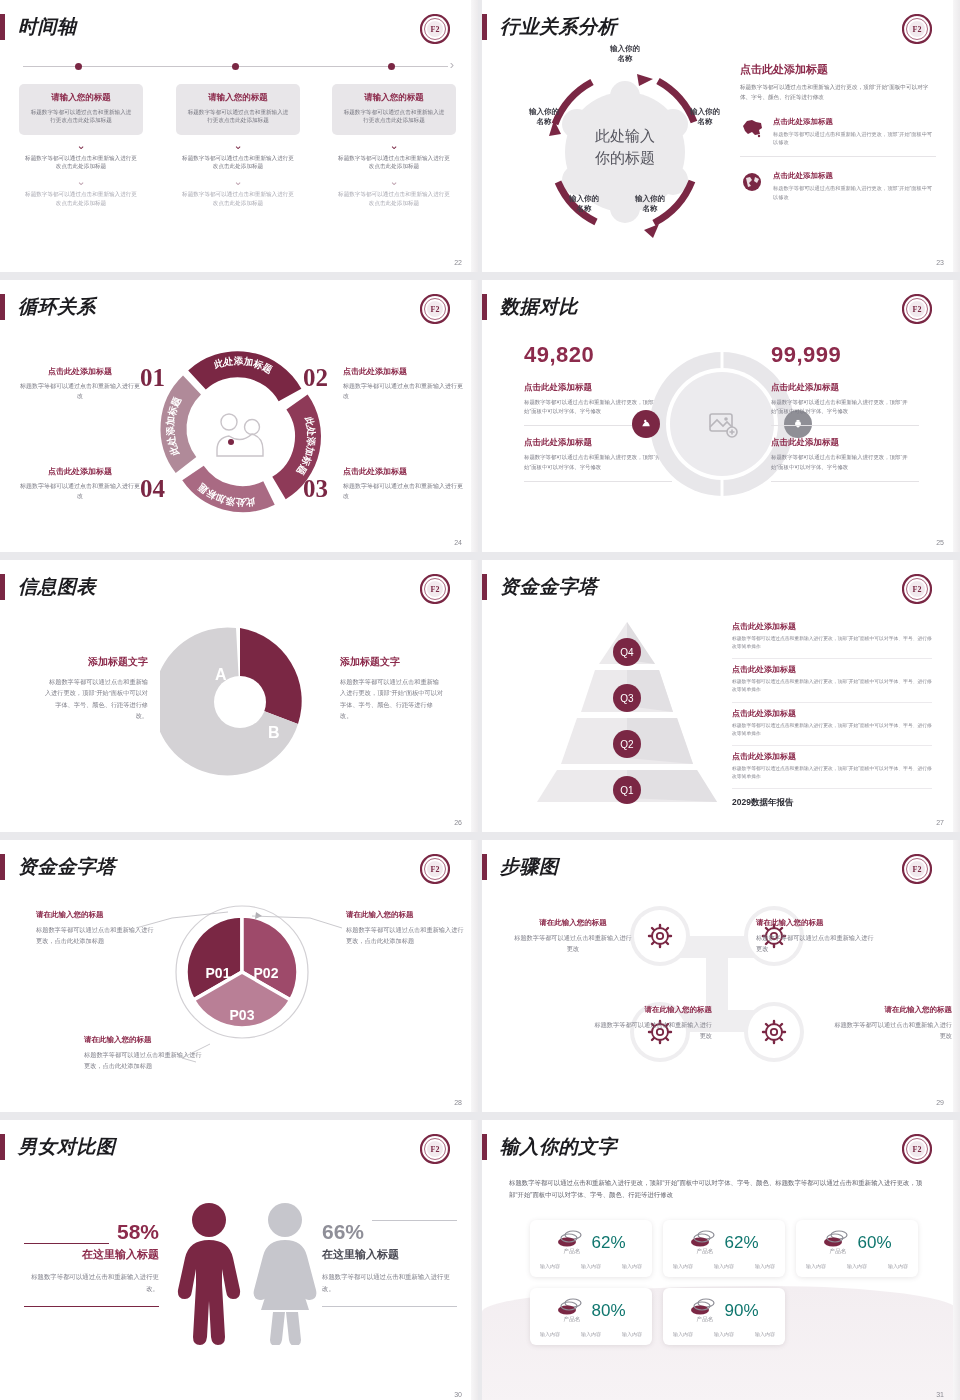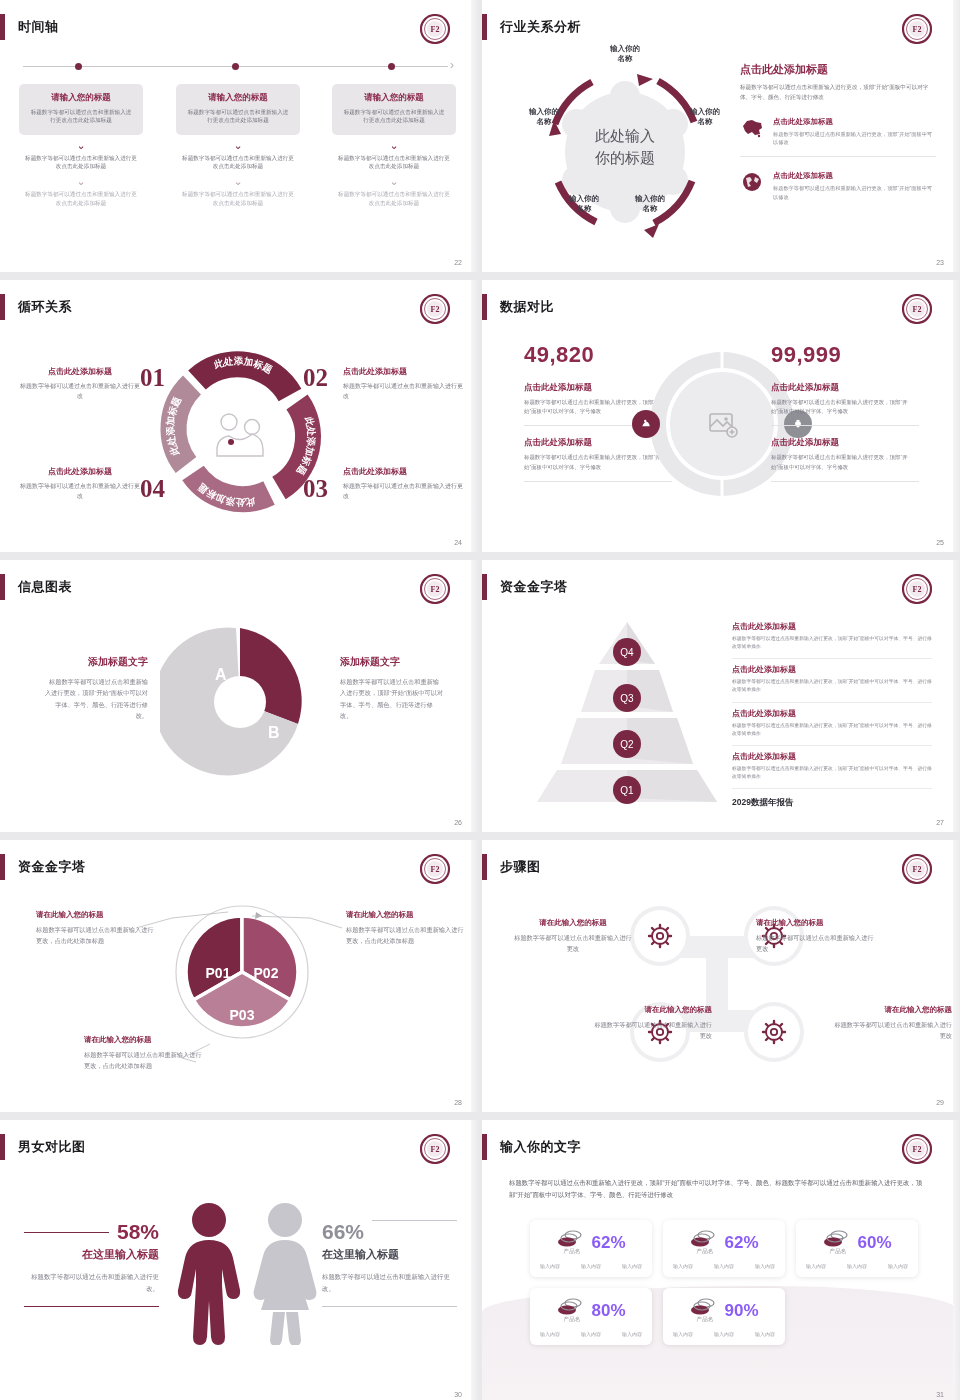--- a/index.html
+++ b/index.html
@@ -22,21 +22,21 @@
     overflow: hidden;
   }
   .slide::after {
     content: "";
     position: absolute; right: 0; top: 0; bottom: 0; width: 7px;
     background: linear-gradient(to right,#f7f6f7,#eceaec);
   }
   
   .stitle-wrap { position: absolute; left: 0; top: 14px; display: flex; align-items: center; }
   .tbar { width: 5px; height: 26px; background: #7a2744; margin-right: 13px; }
-  .stitle { font-size: 13px; font-weight: bold; color: #1c1c20; letter-spacing: .5px; }
+  .stitle { font-size: 19px; font-weight: bold; color: #1c1c20; letter-spacing: .5px; font-style: italic; }
   .logo { position: absolute; right: 28px; top: 14px; width: 30px; height: 30px; }
   .logo svg { width: 30px; height: 30px; display: block; }
   .pgnum { position: absolute; right: 16px; bottom: 6px; font-size: 7px; color: #8a8a92; }
 
   
   .tl-axis { position: absolute; left: 23px; right: 30px; top: 66px; height: 1px; background: #c9c6cb; }
   .tl-axis::after { content:"›"; position:absolute; right:-6px; top:-9px; color:#b8b5bb; font-size:13px;}
   .tl-dot { position: absolute; width: 7px; height: 7px; border-radius: 50%; background: #7a2744; top: 63px; }
   .tl-col { position: absolute; top: 84px; width: 124px; }
   .tl-card { background: #e8e6e9; border-radius: 5px; padding: 8px 9px 10px; text-align: center; }
@@ -116,21 +116,21 @@
 
   
   .s31-lead { position: absolute; left: 27px; top: 57px; width: 425px; font-size: 6.4px; color: #5c5c66; line-height: 1.95; }
   .s31-wave { position: absolute; left: 0; right: 0; bottom: 0; height: 118px;
     background: linear-gradient(to bottom,#f3eef1,#f7f3f5); border-radius: 60% 40% 0 0 / 26px 26px 0 0; }
   .s31-grid { position: absolute; left: 48px; top: 100px; width: 388px;
     display: grid; grid-template-columns: repeat(3,1fr); gap: 11px 11px; }
   .s31-card { background: #fff; border-radius: 6px; box-shadow: 0 1px 5px rgba(80,60,70,.13); padding: 9px 8px 8px; }
   .s31-top { display: flex; align-items: center; justify-content: center; gap: 7px; }
   .s31-name { font-size: 5.6px; color: #8a8a92; text-align: center; margin-top: -5px; margin-left: 3px; }
-  .s31-val { font-size: 17px; font-weight: bold; color: #8b5cf6; }
+  .s31-val { font-size: 17px; font-weight: normal; color: #0f766e; }
   .s31-sub { display: flex; justify-content: space-between; margin-top: 7px; padding: 0 2px; }
   .s31-sub span { font-size: 5px; color: #9a9aa2; }
 </style>
 </head>
 <body>
 
 <div class="grid">
 
   <div class="slide">
     <div class="stitle-wrap">
@@ -648,21 +648,21 @@
     </div>
     <div class="s30-fig" style="left:248px">
       <svg viewBox="0 0 75 145" style="width:100%;height:100%">
         <circle cx="37" cy="20" r="17" fill="#c6c6cc"></circle>
         <path d="M37 40 q-18 0 -22 16 l-9 34 q-2 9 6 10 q6 1 8 -8 l5 -20 l-12 38 h48 l-12 -38 l5 20 q2 9 8 8 q8 -1 6 -10 l-9 -34 q-4 -16 -22 -16 z" fill="#c6c6cc"></path>
         <path d="M25 112 l-3 28 q0 6 6 6 q5 0 6 -6 l3 -28 z M50 112 l3 28 q0 6 -6 6 q-5 0 -6 -6 l-3 -28 z" fill="#c6c6cc"></path>
       </svg>
     </div>
 
     <div class="s30-side" style="left:24px;text-align:right">
-      <div style="display:flex;align-items:center;gap:8px;justify-content:flex-end">
+      <div style="display:flex;align-items:flex-end;gap:8px;justify-content:flex-end">
         <div class="s30-rule" style="flex:1"></div>
         <div class="s30-pct">58%</div>
       </div>
       <div class="s30-h">在这里输入标题</div>
       <div class="s30-p">标题数字等都可以通过点击和重新输入进行更改。</div>
       <div class="s30-rule" style="margin-top:12px"></div>
     </div>
 
     <div class="s30-side" style="left:322px">
       <div style="display:flex;align-items:flex-start;gap:8px">

